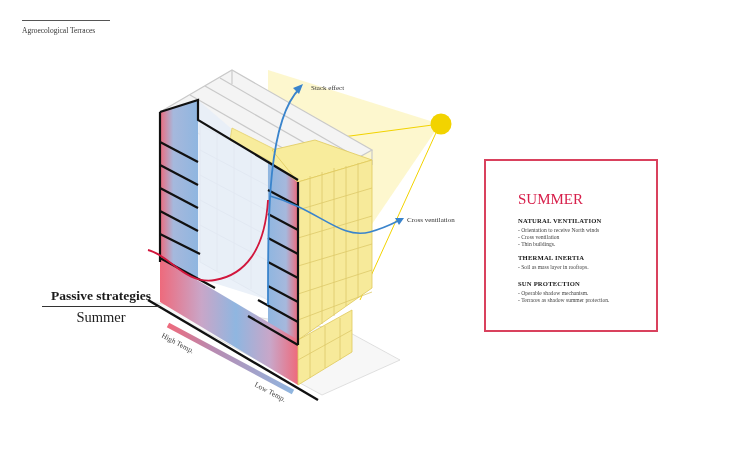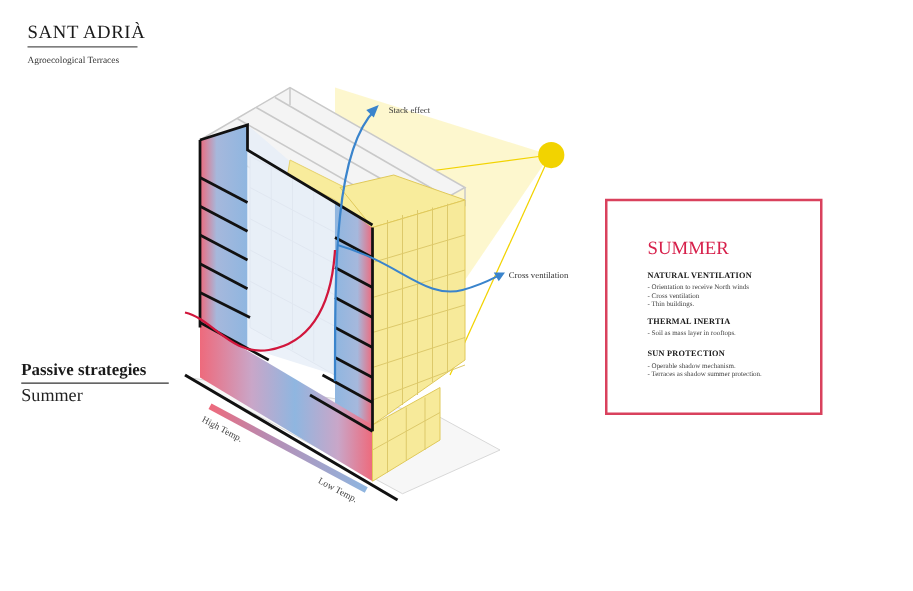--- a/index.html
+++ b/index.html
@@ -9,30 +9,29 @@
   .header .rule{width:88px;height:1px;background:#555;margin-top:2px;}
   .header .sub{font-family:"Liberation Serif",serif;font-size:7.5px;margin-top:5px;color:#333;}
   .header .sub b{font-weight:400;}
   svg#diagram{position:absolute;left:0;top:0;}
   .svgtext{font-family:"Liberation Serif",serif;}
   .panel{position:absolute;left:484px;top:159px;width:174px;height:173px;border:2px solid #d9415d;box-sizing:border-box;}
   .panel .ptitle{position:absolute;left:32px;top:30px;font-family:"Liberation Serif",serif;font-size:15px;color:#d7204b;font-weight:400;}
   .panel .sec{position:absolute;left:32px;font-family:"Liberation Serif",serif;}
   .panel .sh{font-size:6.6px;font-weight:700;color:#1a1a1a;letter-spacing:0.2px;}
   .panel .it{font-size:5.6px;color:#444;line-height:7px;}
-  .strat{position:absolute;left:17px;top:288px;}
+  .strat{position:absolute;left:42px;top:288px;text-align:center;}
   .strat .s1{font-family:"Liberation Serif",serif;font-weight:700;font-size:13.5px;color:#1a1a1a;}
   .strat .line{width:118px;height:1px;background:#333;margin-top:2px;}
   .strat .s2{font-family:"Liberation Serif",serif;font-size:14.5px;color:#222;margin-top:2px;}
 </style>
 </head>
 <body>
 
 <div class="header">
-  <div class="title">SANT ADRIÀ</div>
   <div class="rule"></div>
   <div class="sub"><b>Agroecological</b><span> Terraces</span></div>
 </div>
 
 <svg id="diagram" width="730" height="473" viewBox="0 0 730 473">
   <defs>
     <linearGradient id="tempGrad" x1="0" y1="0" x2="1" y2="0">
       <stop offset="0" stop-color="#ee6a7c"></stop>
       <stop offset="0.35" stop-color="#b98ab0"></stop>
       <stop offset="1" stop-color="#8fb6e0"></stop>

